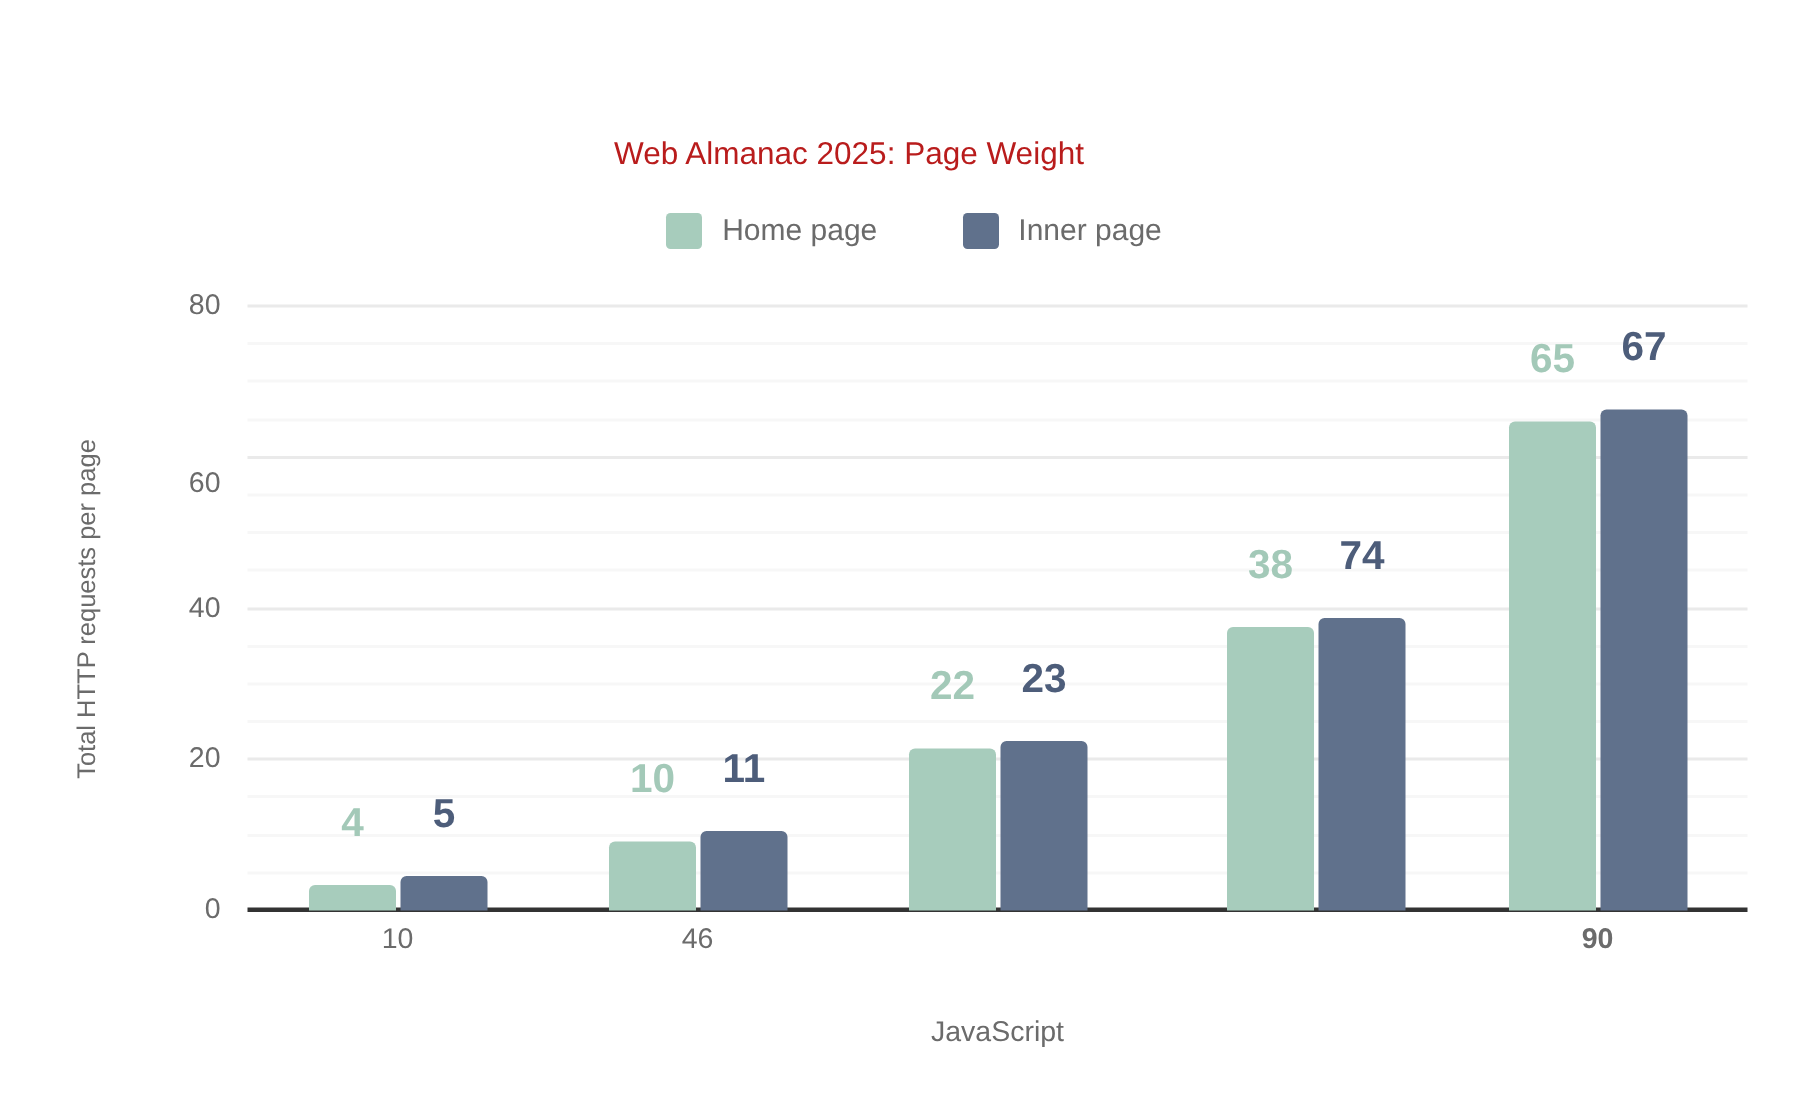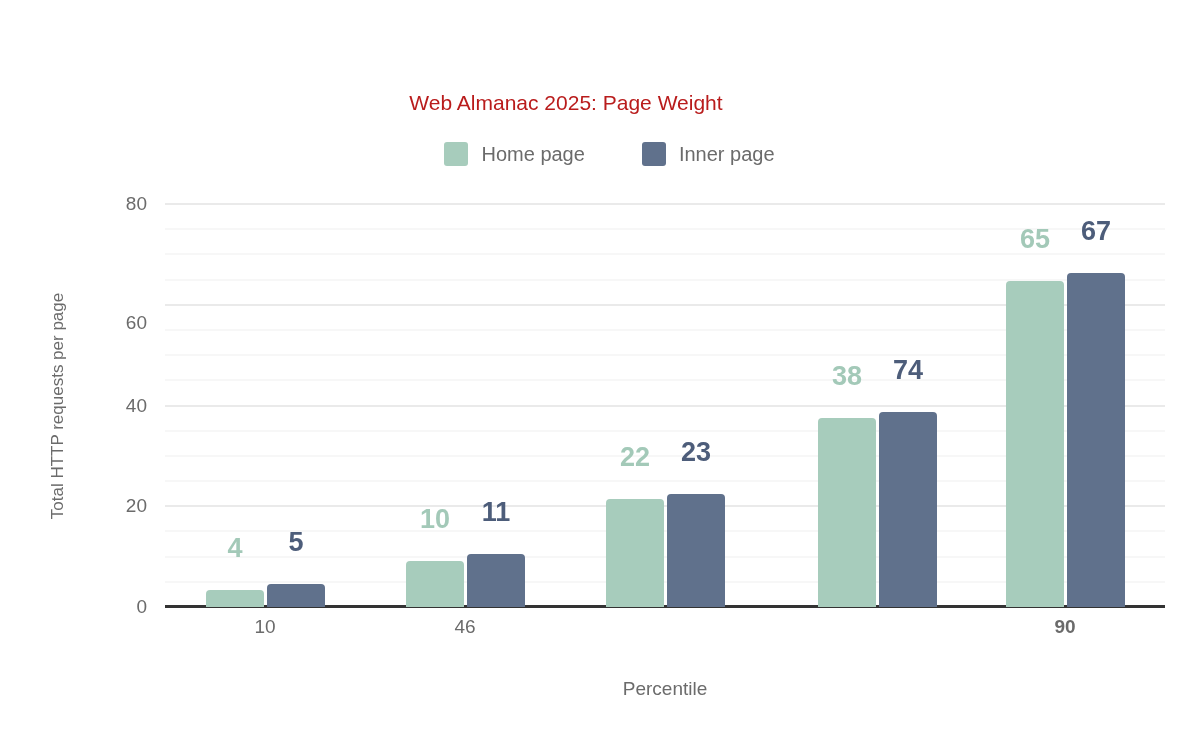--- a/index.html
+++ b/index.html
@@ -294,16 +294,16 @@
           <div class="bar-label inner" style="bottom: 359.986px; color: rgb(77, 93, 122);">67</div>
         </div>
       </div>
 
     <div class="x-ticks" id="x-ticks">
         <div class="x-tick-label" style="left: 0px; width: 200px;">10</div>
         <div class="x-tick-label" style="left: 200px; width: 200px;">46</div>
         <div class="x-tick-label" style="left: 800px; width: 200px; font-weight: bold;">90</div>
       </div>
 
-    <div class="x-axis-title">Percentile</div>
+    <div class="x-axis-title">JavaScript</div>
 
   </div>
 </div>
 
 </body></html>

